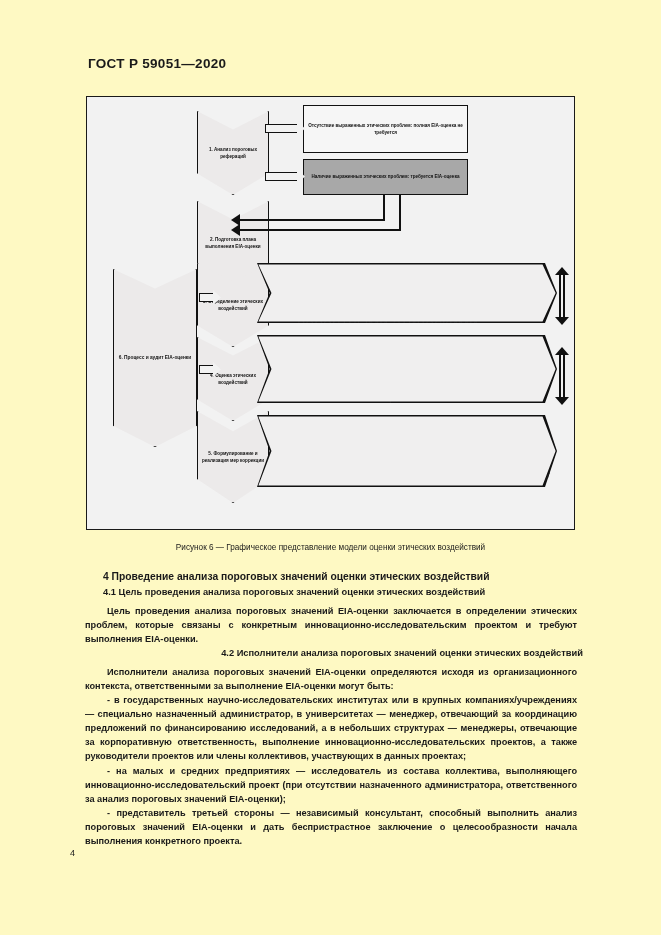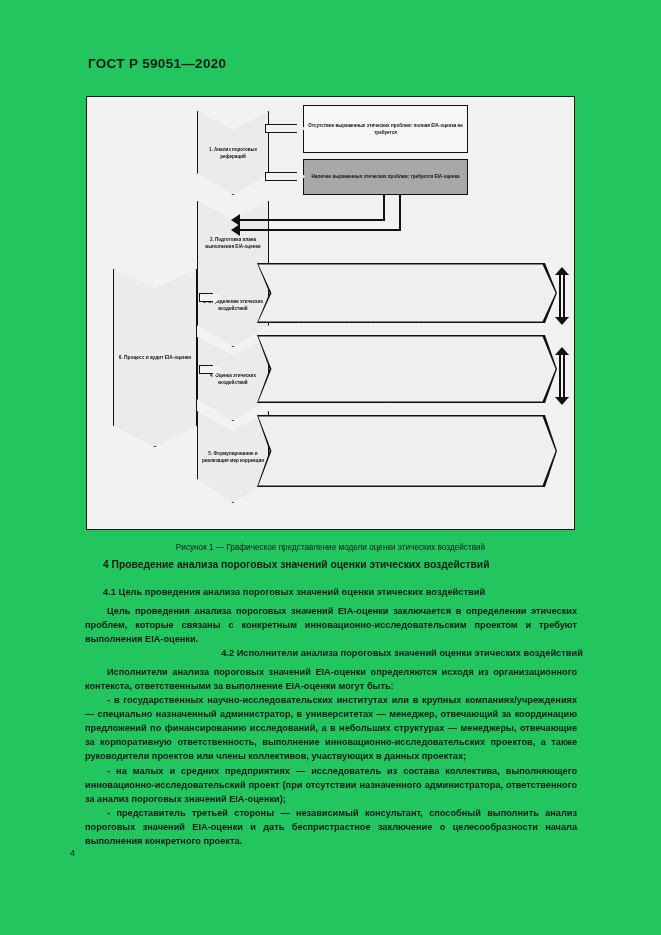--- a/index.html
+++ b/index.html
@@ -11,21 +11,21 @@
     width: 661px;
     height: 935px;
     font-family: "Liberation Sans", sans-serif;
     color: #1a1a1a;
     position: relative;
     overflow: hidden;
   }
   .page {
     position: absolute;
     inset: 0;
-    background: #22c55e;
+    background: #fef9c3;
   }
   .hdr {
     position: absolute;
     left: 88px;
     top: 56px;
     font-size: 13.5px;
     font-weight: bold;
     letter-spacing: 0.3px;
     white-space: nowrap;
   }
@@ -145,21 +145,21 @@
     top: 543px;
     text-align: center;
     font-size: 8.2px;
     color: #1a1a1a;
   }
 
   
   .h4 {
     position: absolute;
     left: 103px;
-    top: 558px;
+    top: 570px;
     width: 480px;
     font-size: 10.3px;
     font-weight: bold;
     line-height: 1.3;
   }
   .h41 {
     position: absolute;
     left: 103px;
     top: 587px;
     width: 480px;
@@ -301,21 +301,21 @@
       <div style="position:absolute; left:468px; top:250px; width:14px; height:58px;">
         <div class="line" style="left:4px; top:6px; width:2px; height:46px;"></div>
         <div class="line" style="left:8px; top:6px; width:2px; height:46px;"></div>
         <div class="arrow-head-tri" style="left:0px; top:0px; border-left:7px solid transparent; border-right:7px solid transparent; border-bottom:8px solid #111;"></div>
         <div class="arrow-head-tri" style="left:0px; bottom:0px; border-left:7px solid transparent; border-right:7px solid transparent; border-top:8px solid #111;"></div>
       </div>
 
     </div>
   </div>
 
-  <div class="caption">Рисунок 1 — Графическое представление модели оценки этических воздействий</div>
+  <div class="caption">Рисунок 6 — Графическое представление модели оценки этических воздействий</div>
 
   <div class="h4">4 Проведение анализа пороговых значений оценки этических воздействий</div>
   <div class="h41">4.1 Цель проведения анализа пороговых значений оценки этических воздействий</div>
 
   <div class="para p-indent" style="top:604px;">Цель проведения анализа пороговых значений EIA-оценки заключается в определении этических проблем, которые связаны с конкретным инновационно-исследовательским проектом и требуют выполнения EIA-оценки.</div>
 
   <div class="h42">4.2 Исполнители анализа пороговых значений оценки этических воздействий</div>
 
   <div class="para p-indent" style="top:665px;">Исполнители анализа пороговых значений EIA-оценки определяются исходя из организационного контекста, ответственными за выполнение EIA-оценки могут быть:</div>
 

